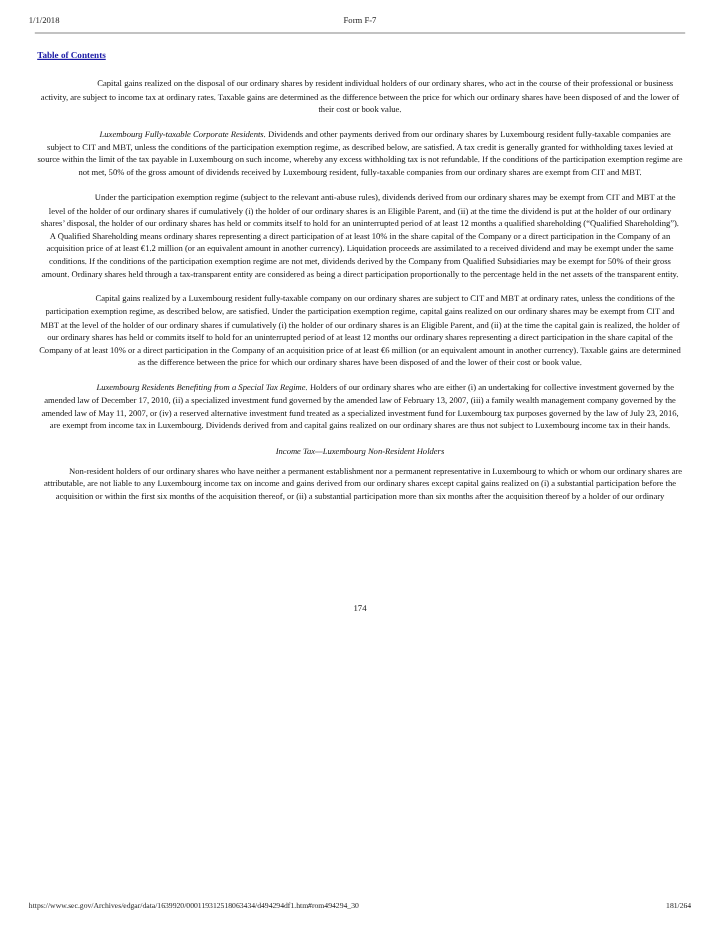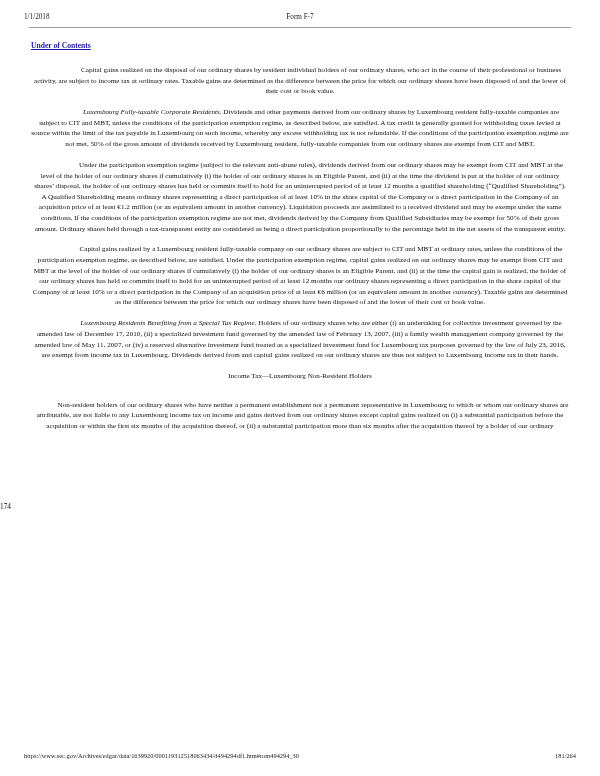--- a/index.html
+++ b/index.html
@@ -9,37 +9,37 @@
                   font-size: 7.2px; color: #222; }
   .print-header .date { position: absolute; left: 0; top: 0; }
   .print-header .title { position: absolute; left: 0; right: 0; text-align: center; top: 0; }
   .rule { position: absolute; top: 27px; left: 29px; right: 29px; height: 0;
           border-top: 1.2px solid #9a9a9a; }
   .toc { position: absolute; top: 41px; left: 31px; font-size: 7.6px; font-weight: bold;
          color: #1a1aa6; text-decoration: underline; cursor: pointer; }
   .content { position: absolute; top: 65px; left: 31px; width: 538px; font-size: 7.15px;
              line-height: 10.6px; text-align: center; }
   .content p { margin: 0 0 10.4px 0; text-indent: 26px; }
-  .content p.heading { text-indent: 0; margin-bottom: 18px; }
+  .content p.heading { text-indent: 0; font-style: italic; margin-bottom: 6px; }
   .content em { font-style: italic; margin-left: 16px; }
-  .pagenum { position: absolute; top: 502px; left: 0; right: 0; font-size: 7.3px; }
+  .pagenum { position: absolute; top: 502px; left: 0; right: 0; text-align: center; font-size: 7.3px; }
   .print-footer { position: absolute; top: 752px; left: 24px; right: 24px; font-size: 6.4px; color: #222; }
   .print-footer .url { position: absolute; left: 0; top: 0; }
   .print-footer .pages { position: absolute; right: 0; top: 0; }
 </style>
 </head>
 <body>
 
 <div class="print-header">
   <span class="date">1/1/2018</span>
   <span class="title">Form F-7</span>
 </div>
 <div class="rule"></div>
 
-<a class="toc">Under of Contents</a>
+<a class="toc">Table of Contents</a>
 
 <div class="content">
   <p><em></em><span>Capital gains realized on the disposal of our ordinary shares by resident individual holders of our ordinary shares, who act in the course of their professional or business activity, are subject to income tax at ordinary rates. Taxable gains are determined as the difference between the price for which our ordinary shares have been disposed of and the lower of their cost or book value.</span></p>
   <p><em>Luxembourg Fully-taxable Corporate Residents.</em><span> Dividends and other payments derived from our ordinary shares by Luxembourg resident fully-taxable companies are subject to CIT and MBT, unless the conditions of the participation exemption regime, as described below, are satisfied. A tax credit is generally granted for withholding taxes levied at source within the limit of the tax payable in Luxembourg on such income, whereby any excess withholding tax is not refundable. If the conditions of the participation exemption regime are not met, 50% of the gross amount of dividends received by Luxembourg resident, fully-taxable companies from our ordinary shares are exempt from CIT and MBT.</span></p>
   <p><em></em><span>Under the participation exemption regime (subject to the relevant anti-abuse rules), dividends derived from our ordinary shares may be exempt from CIT and MBT at the level of the holder of our ordinary shares if cumulatively (i) the holder of our ordinary shares is an Eligible Parent, and (ii) at the time the dividend is put at the holder of our ordinary shares’ disposal, the holder of our ordinary shares has held or commits itself to hold for an uninterrupted period of at least 12 months a qualified shareholding (“Qualified Shareholding”). A Qualified Shareholding means ordinary shares representing a direct participation of at least 10% in the share capital of the Company or a direct participation in the Company of an acquisition price of at least €1.2 million (or an equivalent amount in another currency). Liquidation proceeds are assimilated to a received dividend and may be exempt under the same conditions. If the conditions of the participation exemption regime are not met, dividends derived by the Company from Qualified Subsidiaries may be exempt for 50% of their gross amount. Ordinary shares held through a tax-transparent entity are considered as being a direct participation proportionally to the percentage held in the net assets of the transparent entity.</span></p>
   <p><em></em><span>Capital gains realized by a Luxembourg resident fully-taxable company on our ordinary shares are subject to CIT and MBT at ordinary rates, unless the conditions of the participation exemption regime, as described below, are satisfied. Under the participation exemption regime, capital gains realized on our ordinary shares may be exempt from CIT and MBT at the level of the holder of our ordinary shares if cumulatively (i) the holder of our ordinary shares is an Eligible Parent, and (ii) at the time the capital gain is realized, the holder of our ordinary shares has held or commits itself to hold for an uninterrupted period of at least 12 months our ordinary shares representing a direct participation in the share capital of the Company of at least 10% or a direct participation in the Company of an acquisition price of at least €6 million (or an equivalent amount in another currency). Taxable gains are determined as the difference between the price for which our ordinary shares have been disposed of and the lower of their cost or book value.</span></p>
   <p><em>Luxembourg Residents Benefiting from a Special Tax Regime.</em><span> Holders of our ordinary shares who are either (i) an undertaking for collective investment governed by the amended law of December 17, 2010, (ii) a specialized investment fund governed by the amended law of February 13, 2007, (iii) a family wealth management company governed by the amended law of May 11, 2007, or (iv) a reserved alternative investment fund treated as a specialized investment fund for Luxembourg tax purposes governed by the law of July 23, 2016, are exempt from income tax in Luxembourg. Dividends derived from and capital gains realized on our ordinary shares are thus not subject to Luxembourg income tax in their hands.</span></p>
   <p class="heading">Income Tax—Luxembourg Non-Resident Holders</p>
   <p>Non-resident holders of our ordinary shares who have neither a permanent establishment nor a permanent representative in Luxembourg to which or whom our ordinary shares are attributable, are not liable to any Luxembourg income tax on income and gains derived from our ordinary shares except capital gains realized on (i) a substantial participation before the acquisition or within the first six months of the acquisition thereof, or (ii) a substantial participation more than six months after the acquisition thereof by a holder of our ordinary</p>
 </div>

